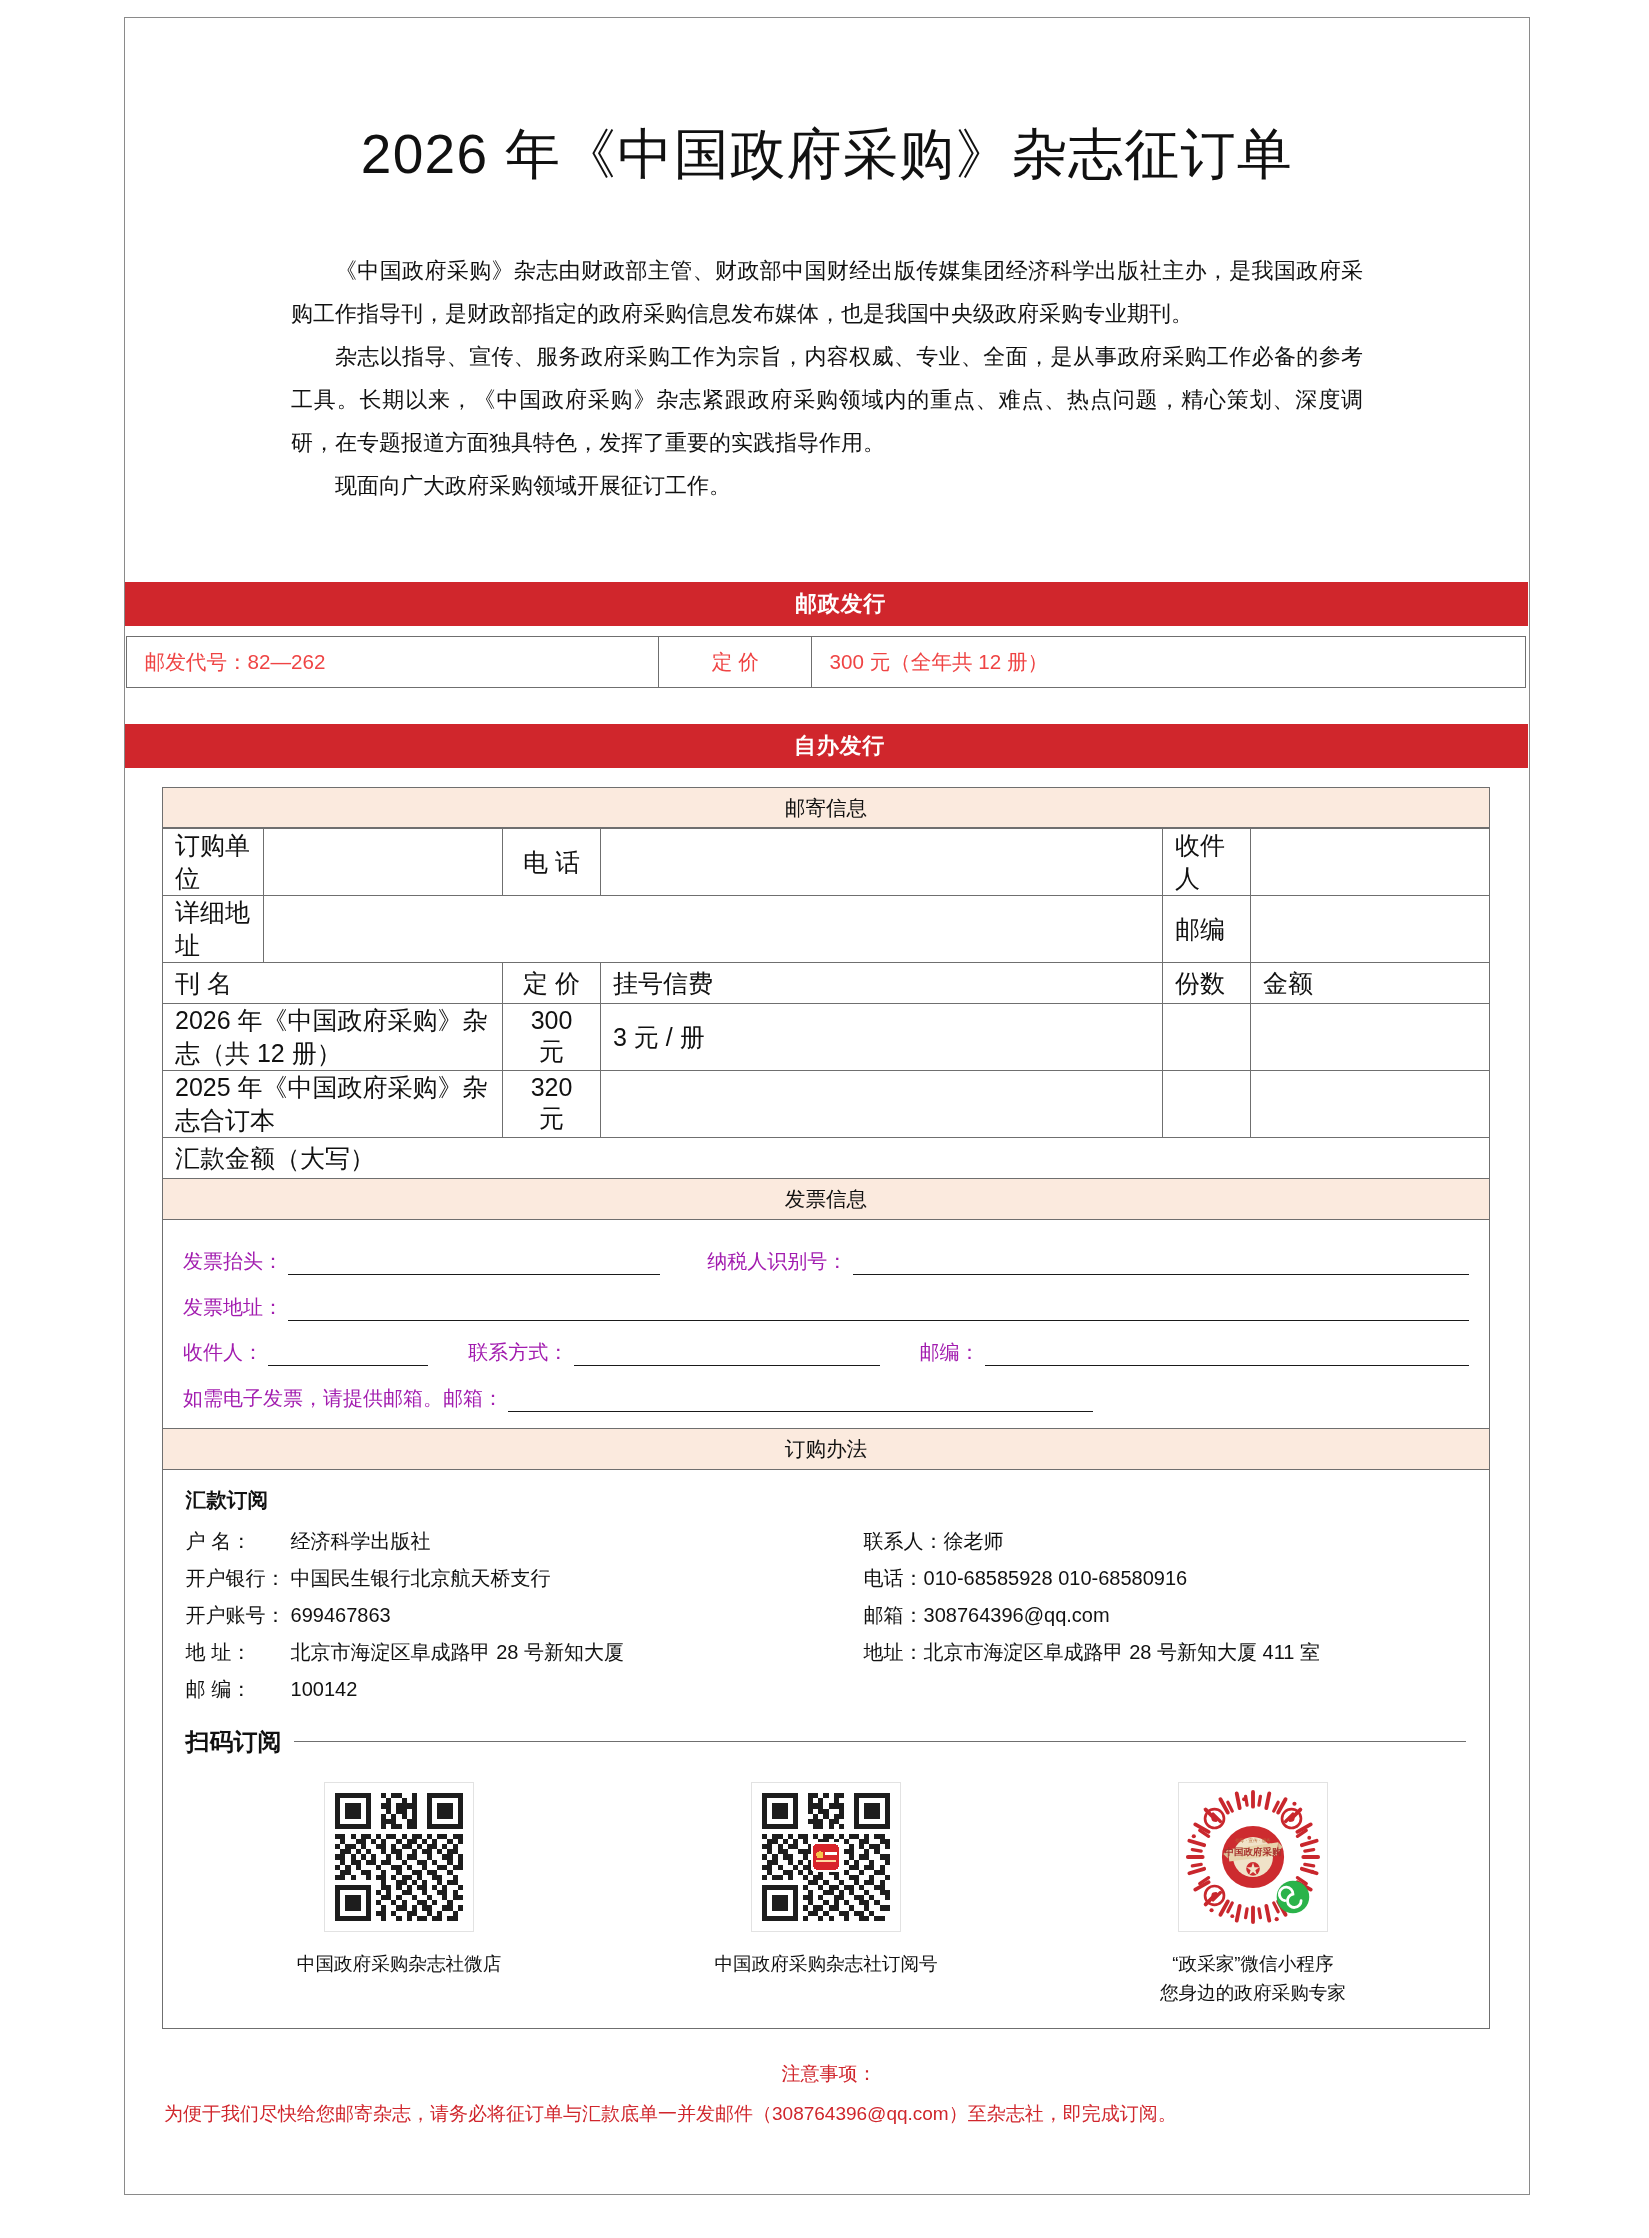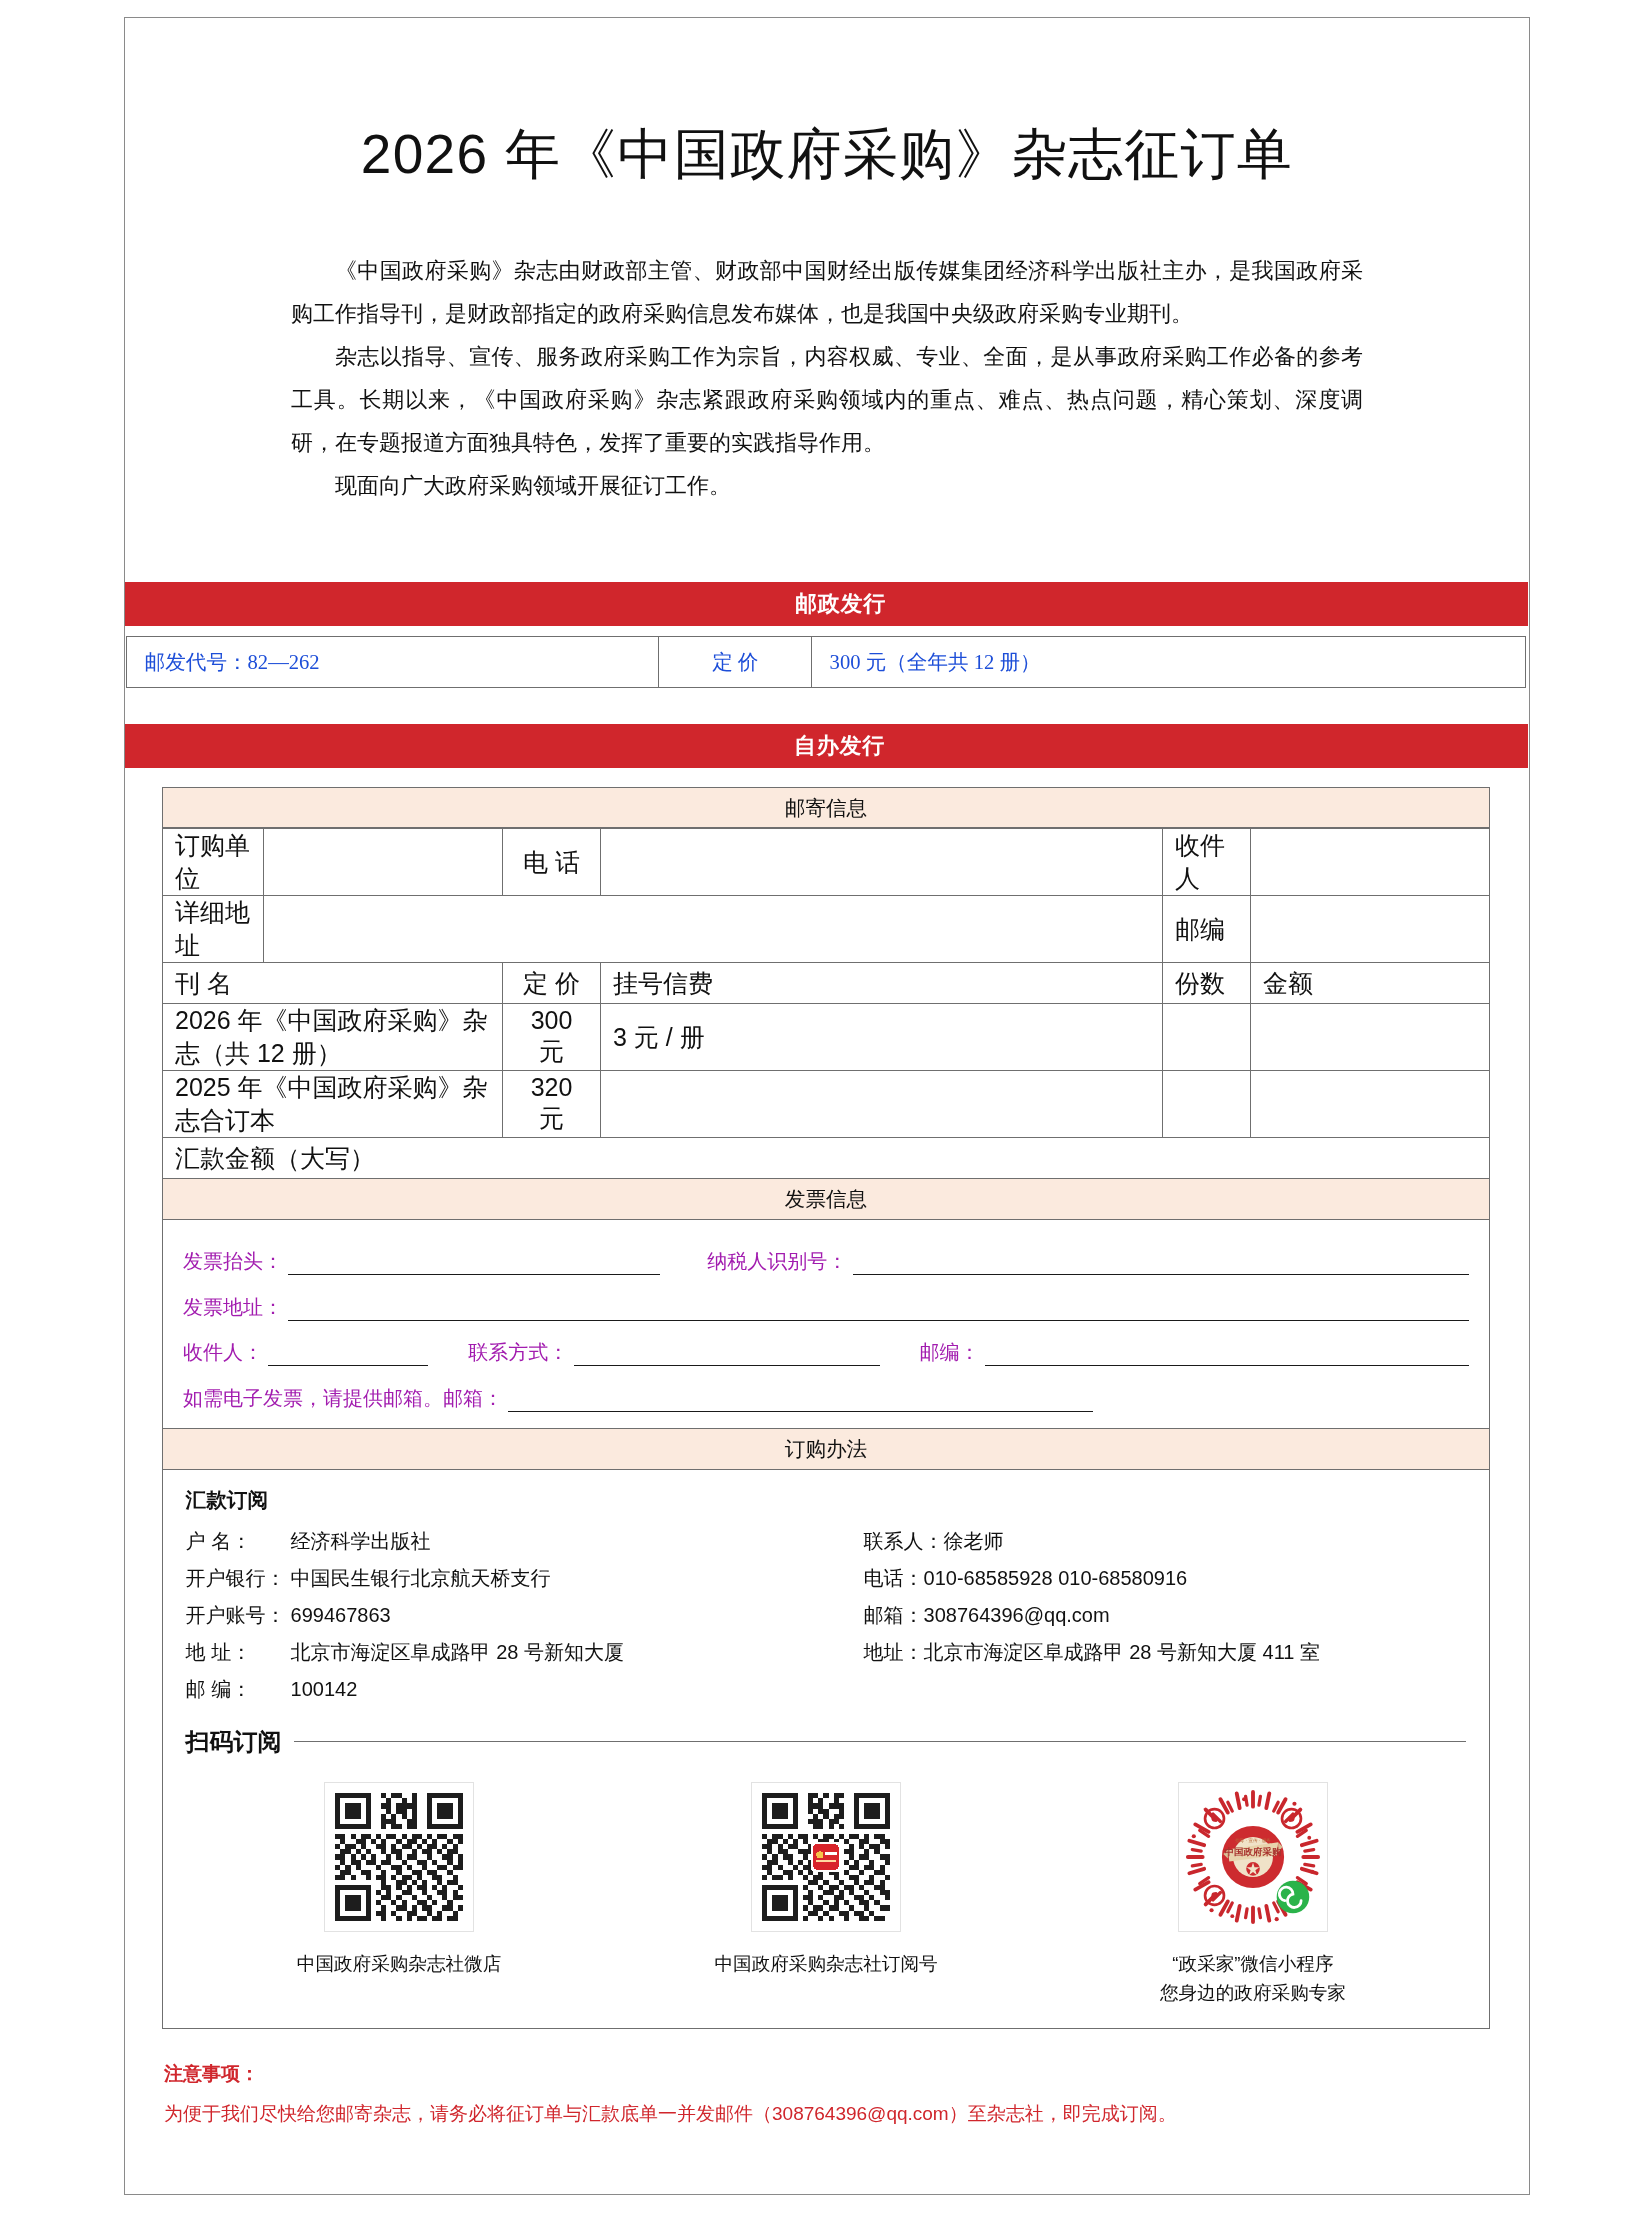--- a/index.html
+++ b/index.html
@@ -64,22 +64,21 @@
     position: absolute;
     left: 1.3px; top: 618px;
     width: 1400px;
     border-collapse: collapse;
     font-size: 20.6px;
   }
   .postal-table td {
     border: 1.3px solid #6f6f6f;
     height: 51px;
     padding: 0 17.3px;
-    color: #1d4ed8;
-    font-family: Liberation Serif, serif;
+    color: #ef4444;
   }
   .pt-c1 { width: 532px; }
   .pt-c2 { width: 153px; text-align: center; }
   .pt-c3 { }
 
   
   .self-block {
     position: absolute;
     left: 37px; top: 769px;
     width: 1328px;
@@ -174,21 +173,21 @@
   }
 
   
   .notice {
     position: absolute;
     left: 39px; top: 2043px;
     width: 1330px;
     color: #d0262c;
     font-size: 19px;
   }
-  .notice-title { font-weight: bold; margin-bottom: 12px; }
+  .notice-title { font-weight: normal; margin-bottom: 12px; text-align: center; }
   .notice-body { line-height: 29px; }
 
   
   svg.qrsvg { display:block; width:100%; height:100%; }
 </style>
 </head>
 <body>
 
 <div class="page-frame">
 

